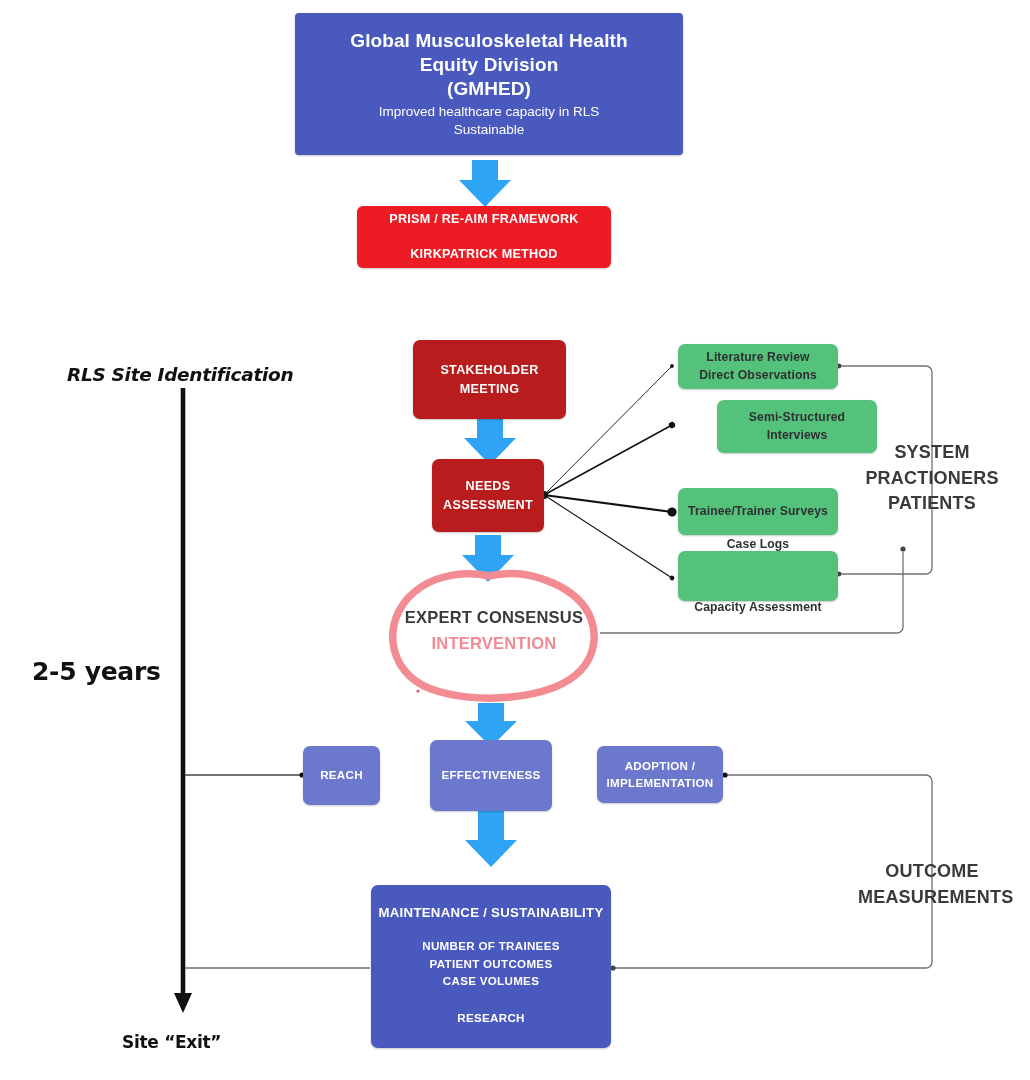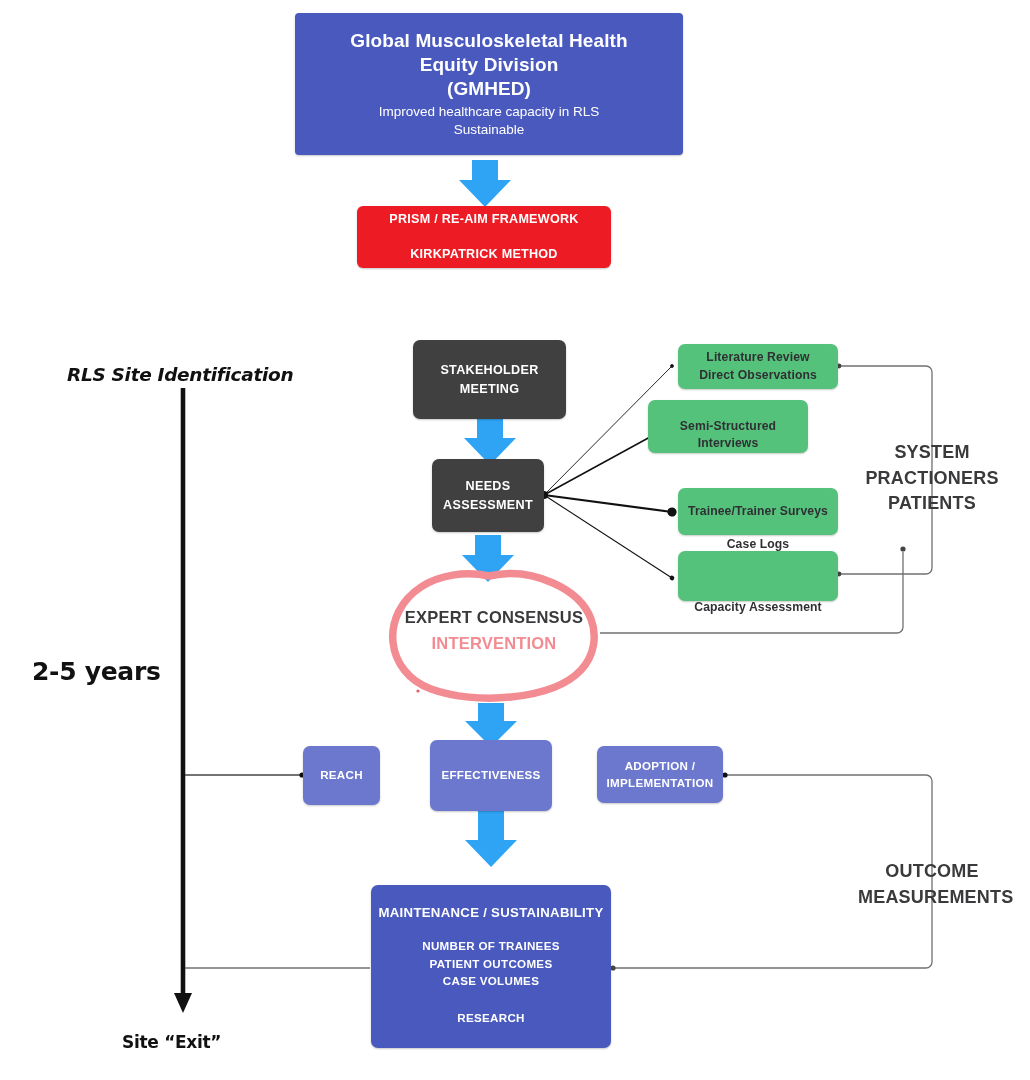--- a/index.html
+++ b/index.html
@@ -17,21 +17,21 @@
   .hdr{background:#4959BE;color:#ffffff;border-radius:4px;}
   .hdr .t1{font-size:19px;font-weight:bold;line-height:1.28;letter-spacing:.1px;}
   .hdr .t2{font-size:13.5px;font-weight:400;line-height:1.35;margin-top:1px;}
 
   
   .red{background:#ED1C24;color:#ffffff;border-radius:6px;}
   .red .l{font-size:12.6px;font-weight:bold;letter-spacing:.25px;line-height:1.2;}
   .red .l+.l{margin-top:20px;}
 
   
-  .pblue{background:#404040;color:#ffffff;}
+  .pblue{background:#b91c1c;color:#ffffff;}
   .pblue span{font-size:12.6px;font-weight:bold;letter-spacing:.3px;line-height:1.45;}
 
   
   .lblue{background:#6B78CE;color:#ffffff;}
   .lblue span{font-size:11.6px;font-weight:bold;letter-spacing:.3px;line-height:1.4;}
 
   
   .green{background:#55C27B;color:#2F3033;}
   .green span{font-size:12.2px;font-weight:bold;letter-spacing:.1px;line-height:1.45;}
 
@@ -159,21 +159,21 @@
 
   <div class="node pblue" style="left:432px;top:459px;width:112px;height:73px;">
     <span>NEEDS</span>
     <span>ASSESSMENT</span>
   </div>
 
   <div class="node green" style="left:678px;top:344px;width:160px;height:45px;">
     <span>Literature Review</span>
     <span>Direct Observations</span>
   </div>
-  <div class="node green" style="left:648px;top:400px;width:160px;height:53px;justify-content:flex-end;">
+  <div class="node green" style="left:717px;top:400px;width:160px;height:53px;">
     <span>Semi-Structured</span>
     <span>Interviews</span>
   </div>
   <div class="node green" style="left:678px;top:488px;width:160px;height:47px;">
     <span>Trainee/Trainer Surveys</span>
   </div>
   <div class="node green" style="left:678px;top:551px;width:160px;height:50px;gap:45px;">
     <span>Case Logs</span>
     <span>Capacity Assessment</span>
   </div>

